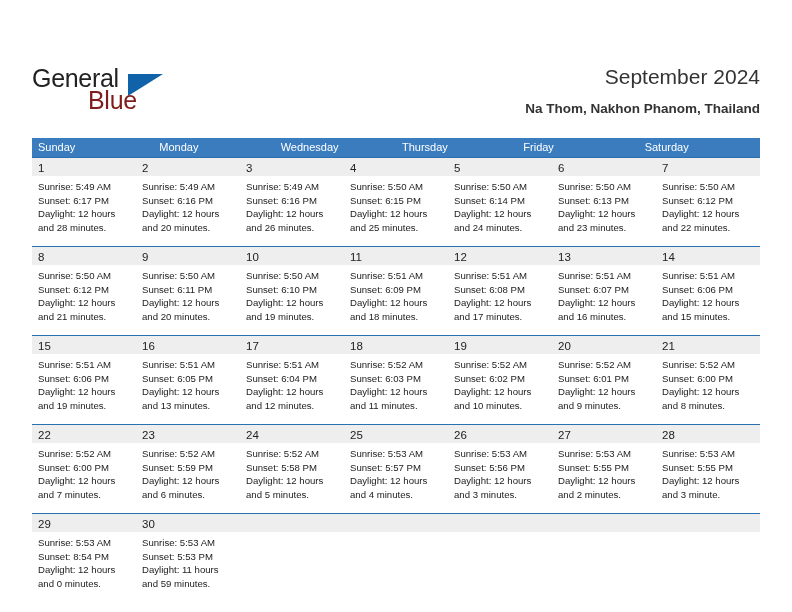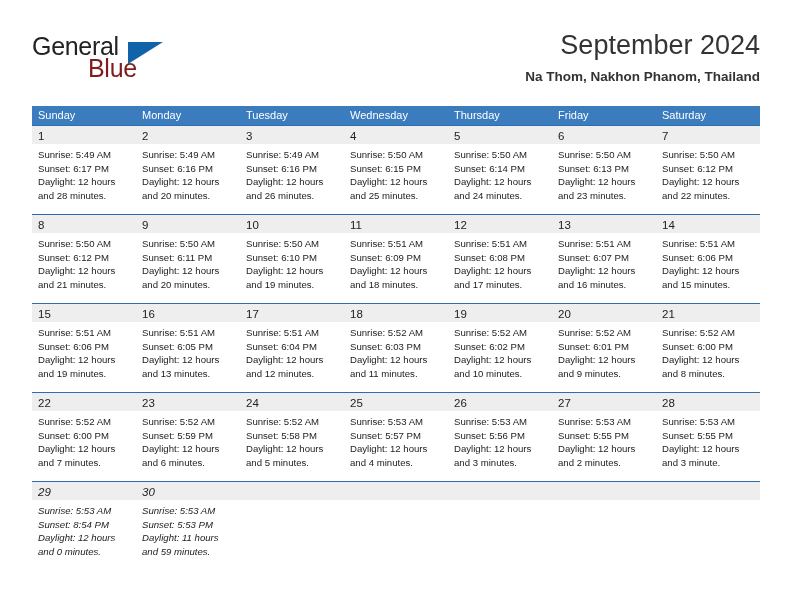--- a/index.html
+++ b/index.html
@@ -12,20 +12,21 @@
     height: 612px;
     font-family: "Liberation Sans", sans-serif;
     color: #000000;
     overflow: hidden;
   }
   .page {
     position: relative;
     width: 792px;
     height: 466px;
     box-sizing: border-box;
+    margin-top: 32px;
   }
 
   
   .header {
     position: absolute;
     left: 0;
     top: 0;
     width: 792px;
     height: 100px;
   }
@@ -64,21 +65,21 @@
     border-bottom: 22px solid transparent;
   }
 
   .title-block {
     position: absolute;
     right: 32px;
     top: 28px;
     text-align: right;
   }
   .cal-title {
-    font-size: 27px;
+    font-size: 21px;
     color: #333333;
     line-height: 34px;
     white-space: nowrap;
     font-family: "Liberation Sans", sans-serif;
   }
   .cal-subtitle {
     font-size: 13.5px;
     color: #333333;
     line-height: 20px;
     margin-top: 5px;
@@ -112,21 +113,20 @@
 
   .week-row {
     display: flex;
     border-top: 1.5px solid #2c6fae;
     height: 89px;
     box-sizing: border-box;
     background: #ffffff;
   }
   .week-row.last {
     height: 89px;
-    font-style: italic;
   }
   .day-cell {
     flex: 1 1 0;
     min-width: 0;
     box-sizing: border-box;
     position: relative;
     background: #ffffff;
   }
   .day-num-band {
     height: 18px;
@@ -170,21 +170,20 @@
       <div class="cal-subtitle">Na Thom, Nakhon Phanom, Thailand</div>
     </div>
 
   </div>
 
   <div class="calendar">
 
     <div class="weekday-row">
       <div class="weekday">Sunday</div>
       <div class="weekday">Monday</div>
-      <div class="weekday">Tuesday</div>
       <div class="weekday">Wednesday</div>
       <div class="weekday">Thursday</div>
       <div class="weekday">Friday</div>
       <div class="weekday">Saturday</div>
     </div>
 
     <div class="week-row">
       <div class="day-cell">
           <div class="day-num-band"><span class="day-num">1</span></div>
           <div class="day-body">

